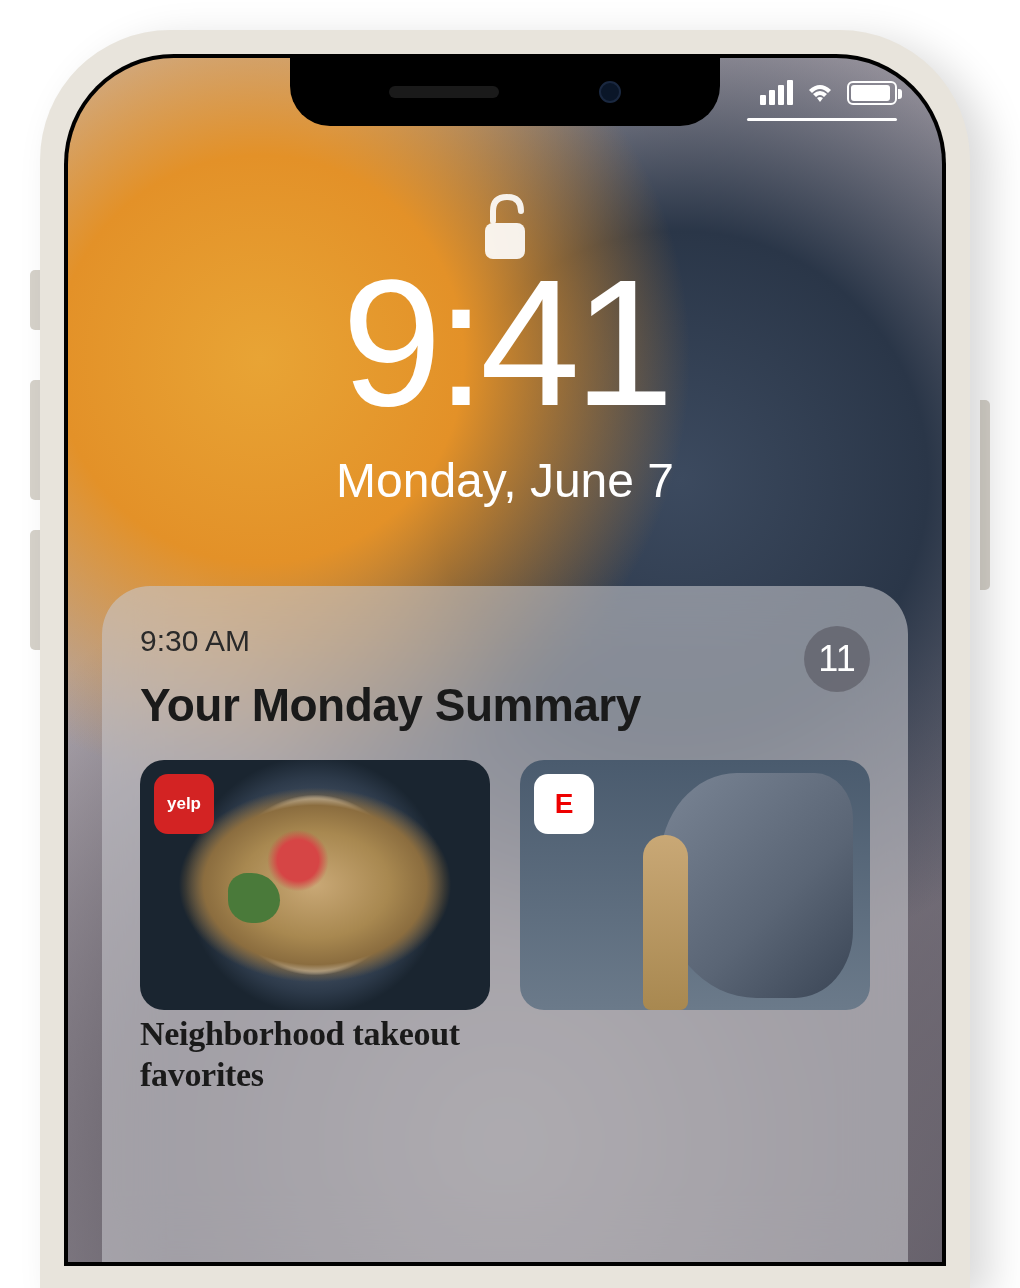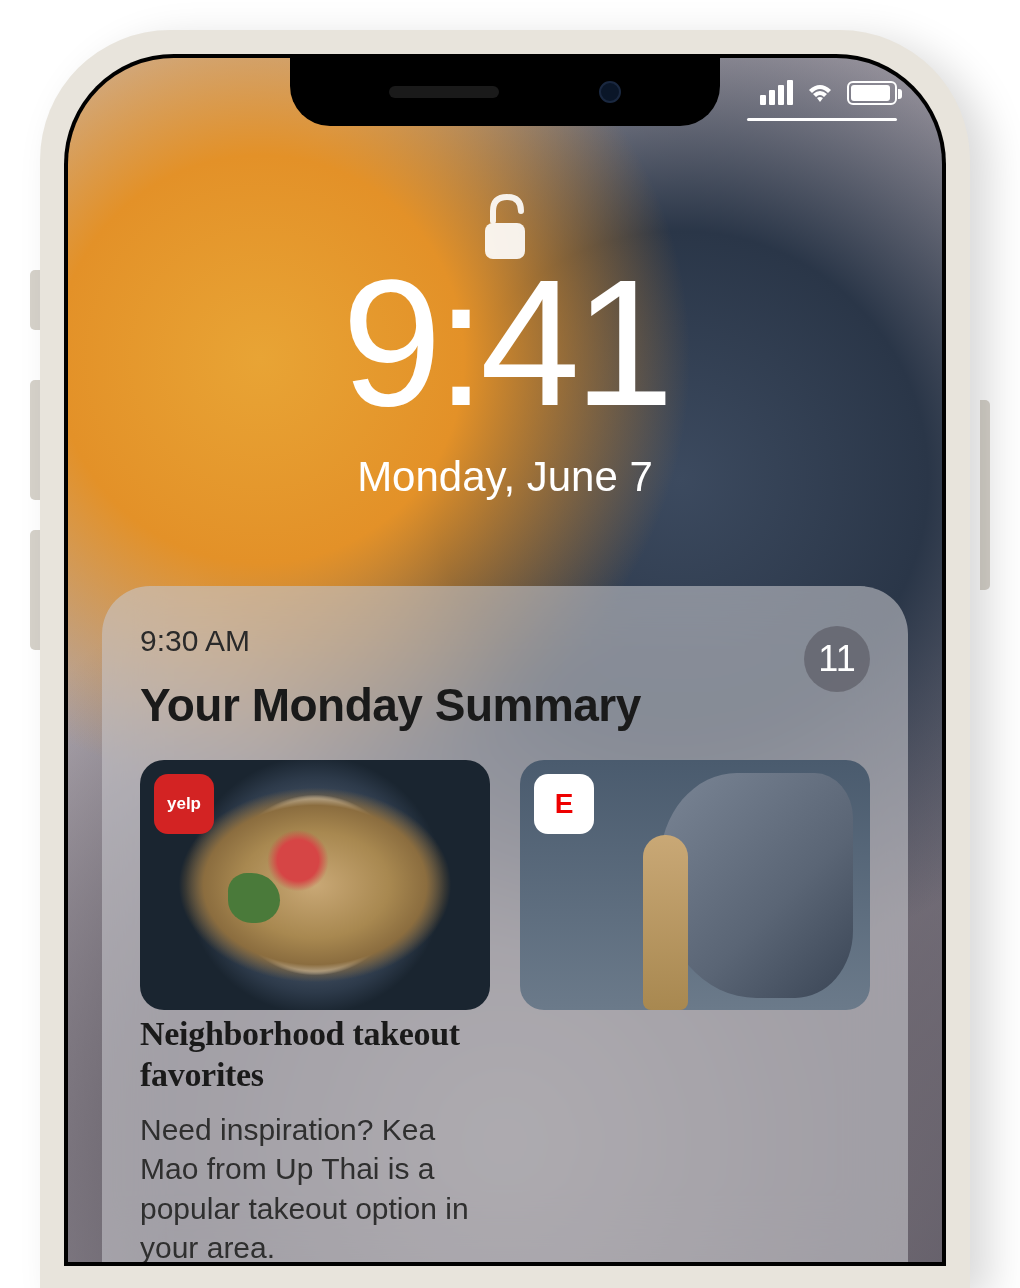--- a/index.html
+++ b/index.html
@@ -106,21 +106,21 @@
       letter-spacing: -6px;
       line-height: 1;
     }
     .date {
       position: absolute;
       top: 395px;
       left: 0; right: 0;
       text-align: center;
       color: #fff;
       font-weight: 400;
-      font-size: 42px;
+      font-size: 48px;
     }
 
     
     .summary-card {
       position: absolute;
       top: 528px;
       left: 34px;
       right: 34px;
       bottom: 0;
       background: rgba(200,200,205,0.58);
@@ -248,21 +248,20 @@
 
         <div class="cards-row">
 
           <div class="noti-card">
             <div class="noti-thumb thumb-food">
               <div class="app-badge badge-yelp">
                 <span>yelp</span>
               </div>
             </div>
             <div class="noti-title">Neighborhood takeout favorites</div>
-            <div class="noti-body">Need inspiration? Kea Mao from Up Thai is a popular takeout option in your area.</div>
           </div>
 
           <div class="noti-card">
             <div class="noti-thumb thumb-sport">
               <div class="app-badge badge-espn">
                 <span>E</span>
               </div>
             </div>
           </div>
 

